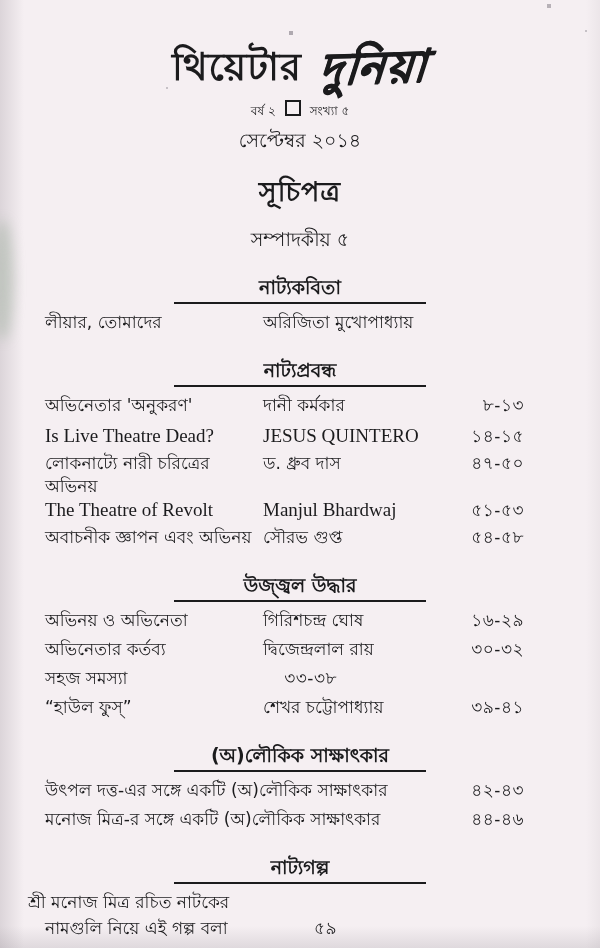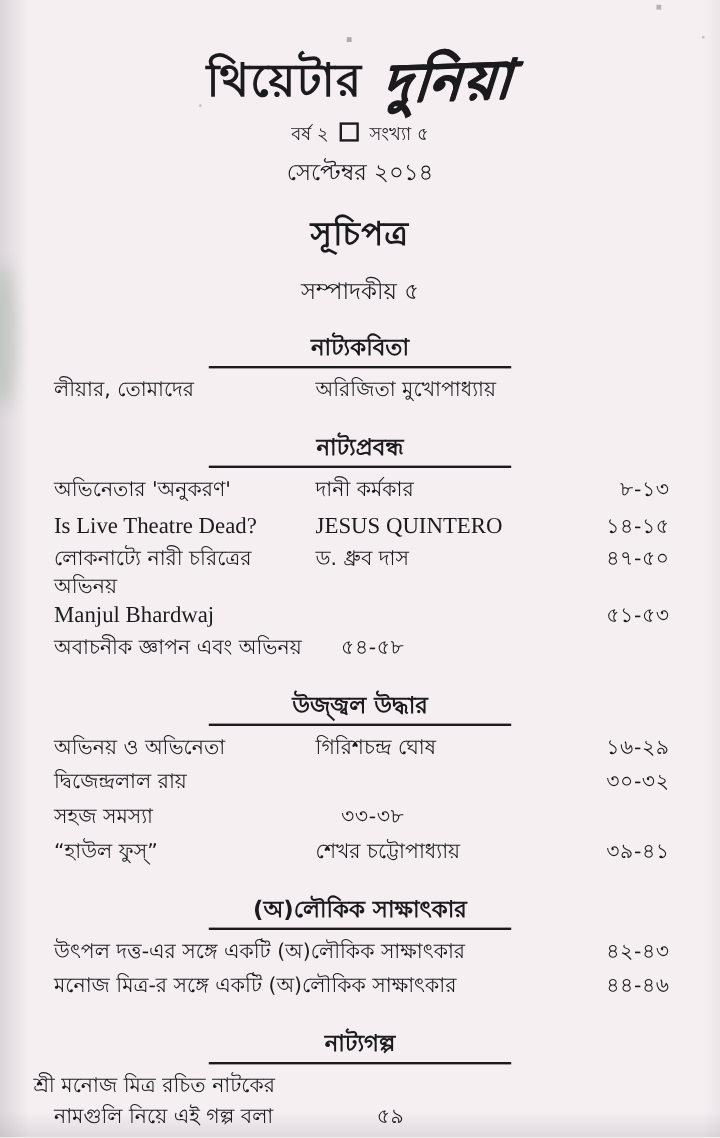--- a/index.html
+++ b/index.html
@@ -32,33 +32,33 @@
   }
   .masthead{padding-top:42px;text-align:center;}
   .logo{white-space:nowrap;line-height:1;}
   .logo-regular{font-size:38px;font-weight:600;letter-spacing:1px;}
   .logo-script{
     display:inline-block;margin-left:12px;font-size:45px;font-weight:800;
     font-style:italic;letter-spacing:2px;
     transform:skewX(-6deg) rotate(-2deg) translateY(3px);
     text-shadow:1px 0 0 currentColor,0 1px 0 currentColor;
   }
-  .issue-line{margin-top:13px;font-size:15px;}
+  .issue-line{margin-top:13px;font-size:12px;}
   .square-sep{
     display:inline-block;width:12px;height:12px;border:2px solid #1b1b1d;
     margin:0 9px;vertical-align:-1px;background:transparent;
   }
   .date-line{margin-top:4px;font-size:19px;}
   .toc-title{margin:13px 0 0;font-size:27px;font-weight:bold;text-align:center;letter-spacing:1px;}
   .editorial{margin-top:9px;text-align:center;font-size:19px;}
   .sec-head{margin-top:19px;text-align:center;font-weight:bold;font-size:19px;line-height:1.2;}
   .sec-rule{width:252px;border-top:2.4px solid #1b1b1d;margin:3px auto 7px;}
   .row{
     display:flex;align-items:baseline;
-    padding:0 42px 0 45px;min-height:29px;font-size:17px;line-height:1.35;
+    padding:0 76px 0 45px;min-height:29px;font-size:17px;line-height:1.35;
   }
   .col-title{width:218px;flex:none;}
   .col-author{flex:1;}
   .col-pages{width:74px;text-align:right;flex:none;letter-spacing:.5px;}
   .row.latin .col-title,.row.latin .col-author{
     font-family:"Liberation Serif",serif;font-size:19px;
   }
   .row.wide .col-title{width:auto;flex:1;}
   .story-line1{padding:0 52px 0 28px;font-size:17px;min-height:26px;line-height:1.35;}
 </style>
@@ -105,38 +105,41 @@
       <span class="col-title">Is Live Theatre Dead?</span>
       <span class="col-author">JESUS QUINTERO</span>
       <span class="col-pages">১৪-১৫</span>
     </div>
     <div class="row">
       <span class="col-title">লোকনাট্যে নারী চরিত্রের অভিনয়</span>
       <span class="col-author">ড. ধ্রুব দাস</span>
       <span class="col-pages">৪৭-৫০</span>
     </div>
     <div class="row latin">
+      <span class="col-title">The Theatre of Revolt</span>
       <span class="col-author">Manjul Bhardwaj</span>
       <span class="col-pages">৫১-৫৩</span>
     </div>
     <div class="row">
       <span class="col-title">অবাচনীক জ্ঞাপন এবং অভিনয়</span>
+      <span class="col-author">সৌরভ গুপ্ত</span>
       <span class="col-pages">৫৪-৫৮</span>
     </div>
   </section>
 
   <section>
     <div class="sec-head">উজ্জ্বল উদ্ধার</div>
     <div class="sec-rule"></div>
     <div class="row">
       <span class="col-title">অভিনয় ও অভিনেতা</span>
       <span class="col-author">গিরিশচন্দ্র ঘোষ</span>
       <span class="col-pages">১৬-২৯</span>
     </div>
     <div class="row">
+      <span class="col-title">অভিনেতার কর্তব্য</span>
       <span class="col-author">দ্বিজেন্দ্রলাল রায়</span>
       <span class="col-pages">৩০-৩২</span>
     </div>
     <div class="row">
       <span class="col-title">সহজ সমস্যা</span>
       <span class="col-pages">৩৩-৩৮</span>
     </div>
     <div class="row">
       <span class="col-title">“হাউল ফুস্”</span>
       <span class="col-author">শেখর চট্টোপাধ্যায়</span>

